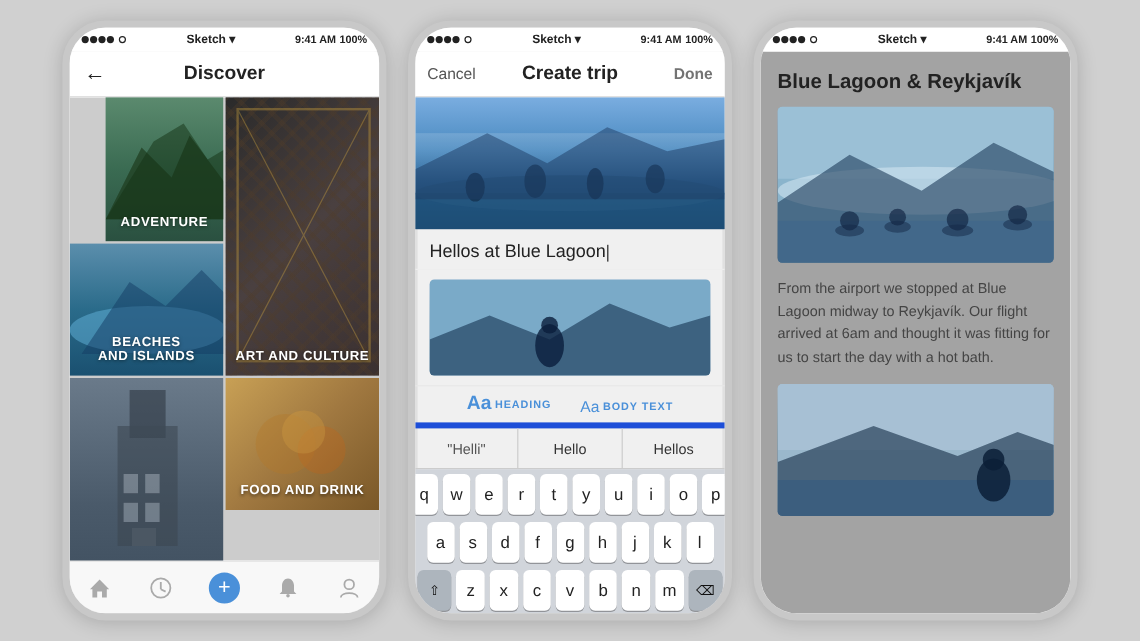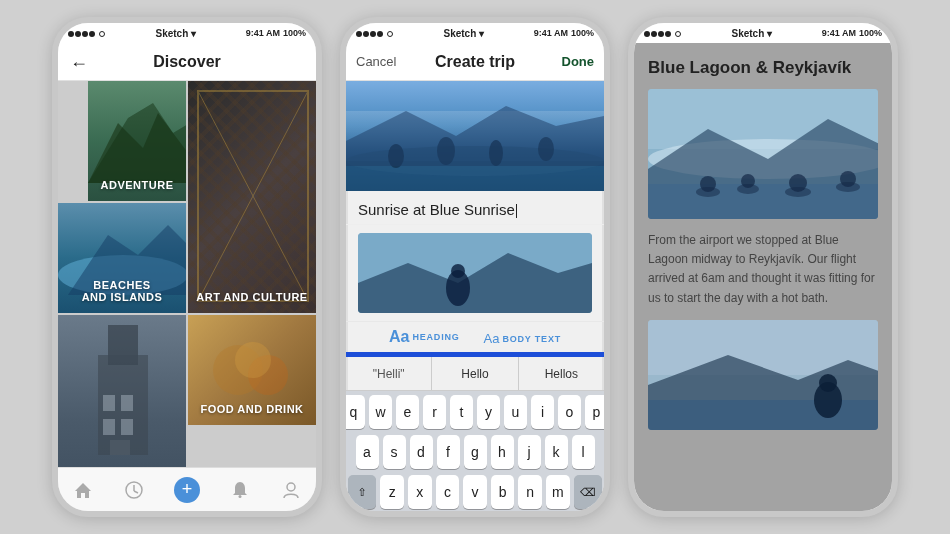--- a/index.html
+++ b/index.html
@@ -78,21 +78,21 @@
     .nav-bar .nav-cancel {
       position: absolute;
       left: 10px;
       font-size: 13px;
       color: #555;
     }
     .nav-bar .nav-done {
       position: absolute;
       right: 10px;
       font-size: 13px;
-      color: #14532d;
+      color: #737373;
       font-weight: 600;
     }
 
     
     .screen {
       flex: 1;
       overflow: hidden;
       background: #fff;
       display: flex;
       flex-direction: column;
@@ -462,21 +462,21 @@
         <ellipse cx="50" cy="75" rx="8" ry="12" fill="rgba(20,50,80,0.8)"></ellipse>
         <ellipse cx="100" cy="70" rx="9" ry="14" fill="rgba(20,50,80,0.7)"></ellipse>
         <ellipse cx="150" cy="72" rx="7" ry="13" fill="rgba(20,50,80,0.8)"></ellipse>
         <ellipse cx="200" cy="68" rx="8" ry="12" fill="rgba(20,50,80,0.7)"></ellipse>
 
         <polygon points="0,60 60,30 110,55 160,25 210,45 258,35 258,85 0,85" fill="rgba(30,60,100,0.5)"></polygon>
       </svg>
     </div>
 
     <div class="trip-title-input">
-      <span>Sunrise at Blue Sunrise</span><span class="cursor"></span>
+      <span>Hellos at Blue Lagoon</span><span class="cursor"></span>
     </div>
 
     <div class="trip-image-area">
       <svg viewBox="0 0 234 80" width="234" height="80" style="position:absolute;inset:0;" preserveAspectRatio="none">
         <rect width="234" height="80" fill="#7aaac8"></rect>
         <polygon points="0,80 0,50 50,30 100,50 150,20 200,40 234,30 234,80" fill="rgba(20,50,80,0.6)"></polygon>
 
         <ellipse cx="100" cy="55" rx="12" ry="18" fill="rgba(10,30,60,0.8)"></ellipse>
         <circle cx="100" cy="38" r="7" fill="rgba(10,30,60,0.8)"></circle>
       </svg>

